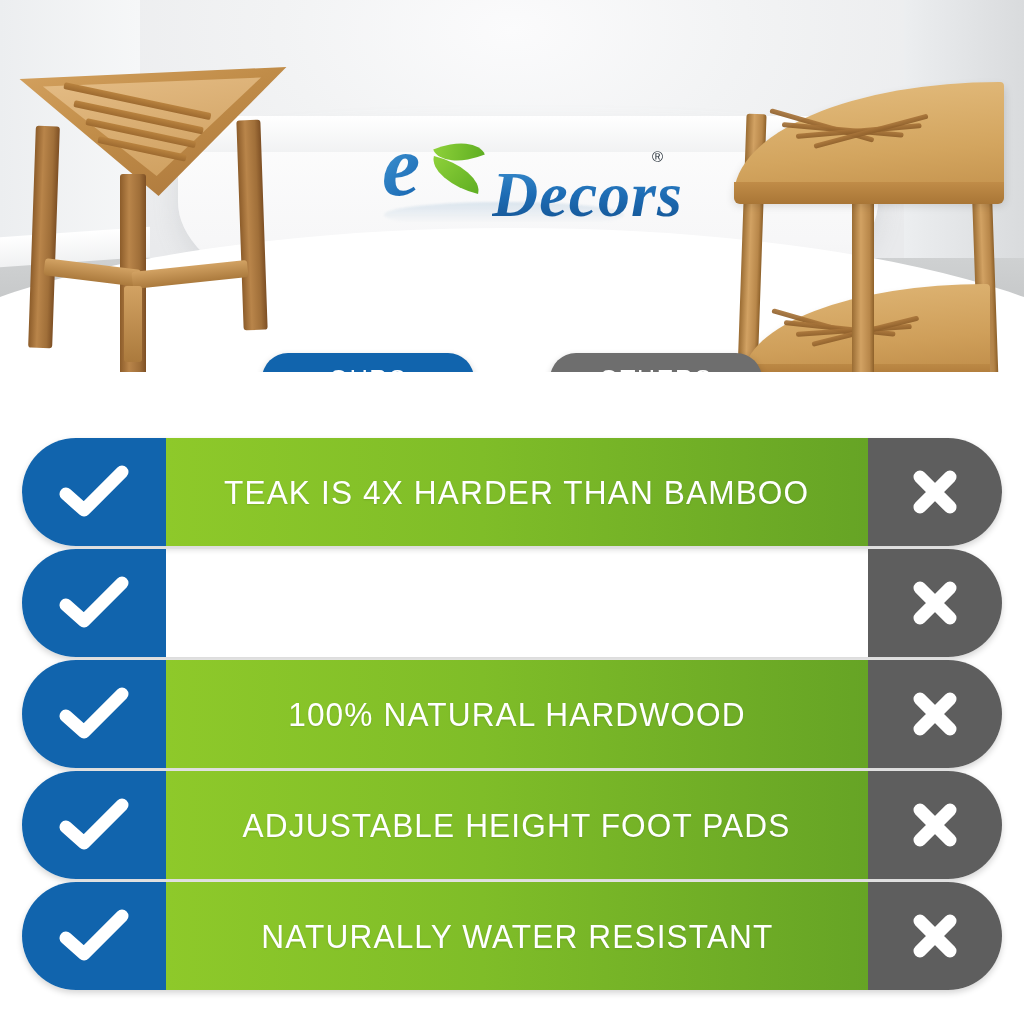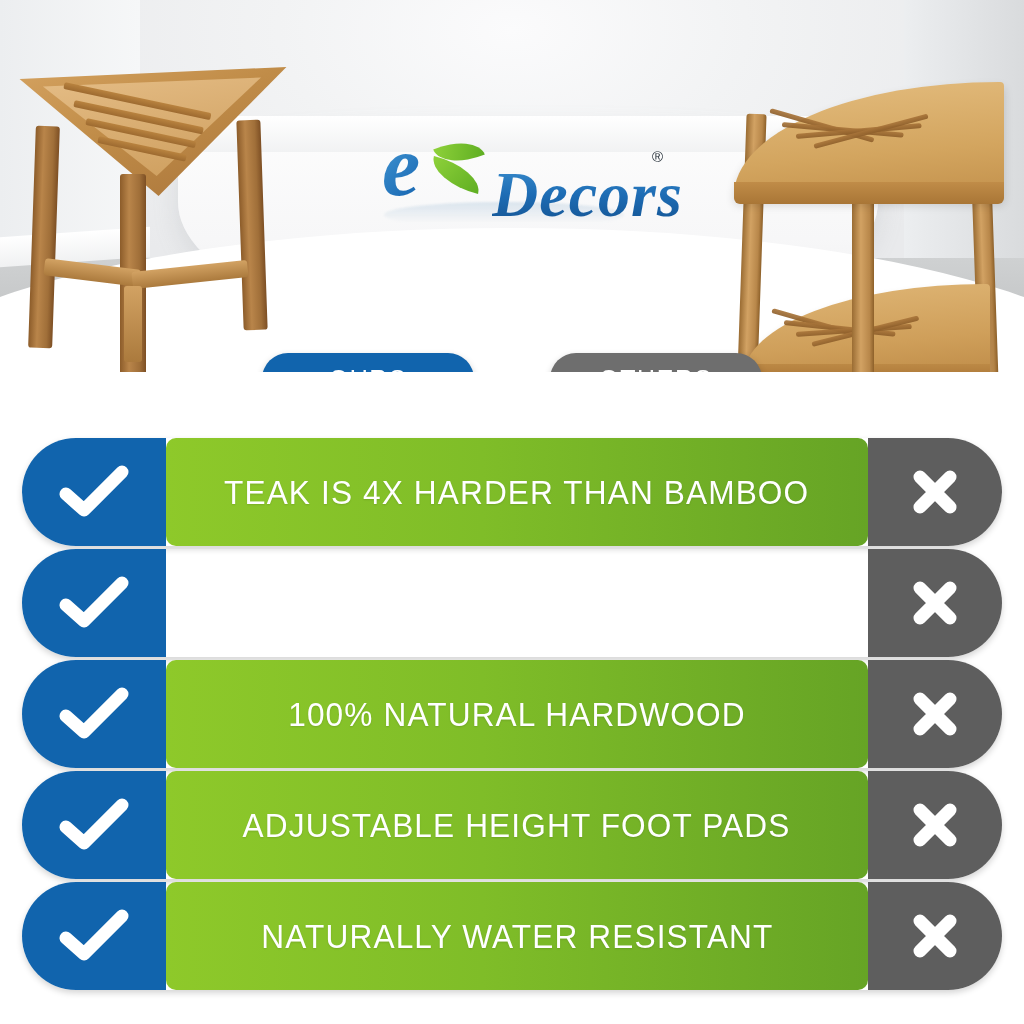--- a/index.html
+++ b/index.html
@@ -204,21 +204,20 @@
   .row-check {
     position:absolute; left:0; top:0; width:144px; height:108px;
     background:#1164ad;
     display:flex; align-items:center; justify-content:center;
   }
   .row-feature {
     position:absolute; left:144px; top:0; width:702px; height:108px;
     background:linear-gradient(90deg,#8ec92a 0%, #7fbd28 45%, #66a425 100%);
     display:flex; align-items:center; justify-content:center;
     padding:0 16px;
-    border-radius:10px;
   }
   .row-feature span {
     color:#ffffff;
     font-size:34px;
     font-weight:400;
     letter-spacing:1.2px;
     white-space:nowrap;
     text-shadow:0 1px 2px rgba(0,0,0,.12);
     transform:scaleX(.93);
     transform-origin:center;

